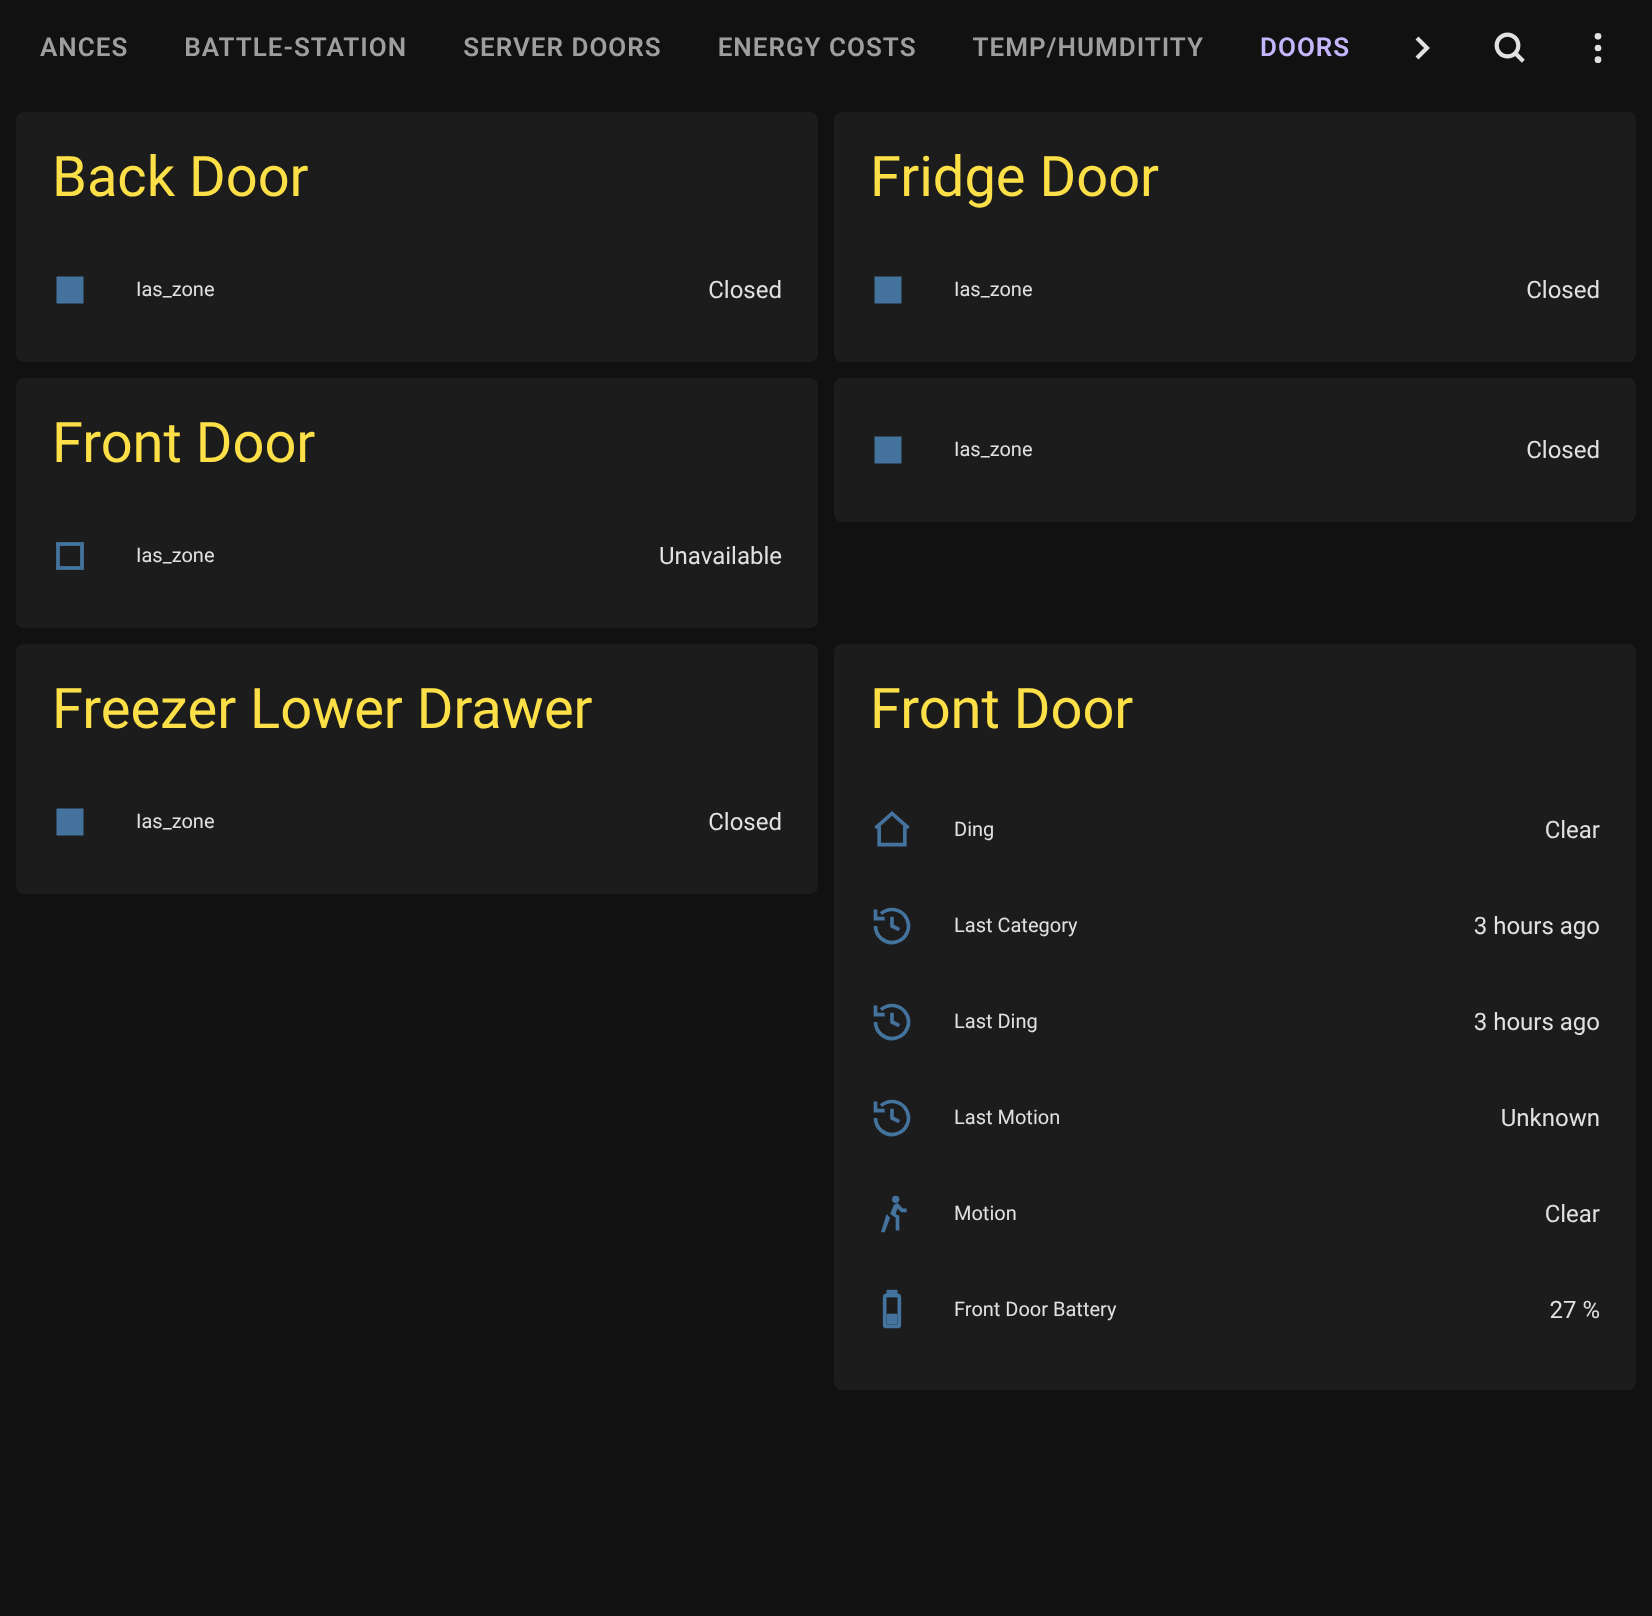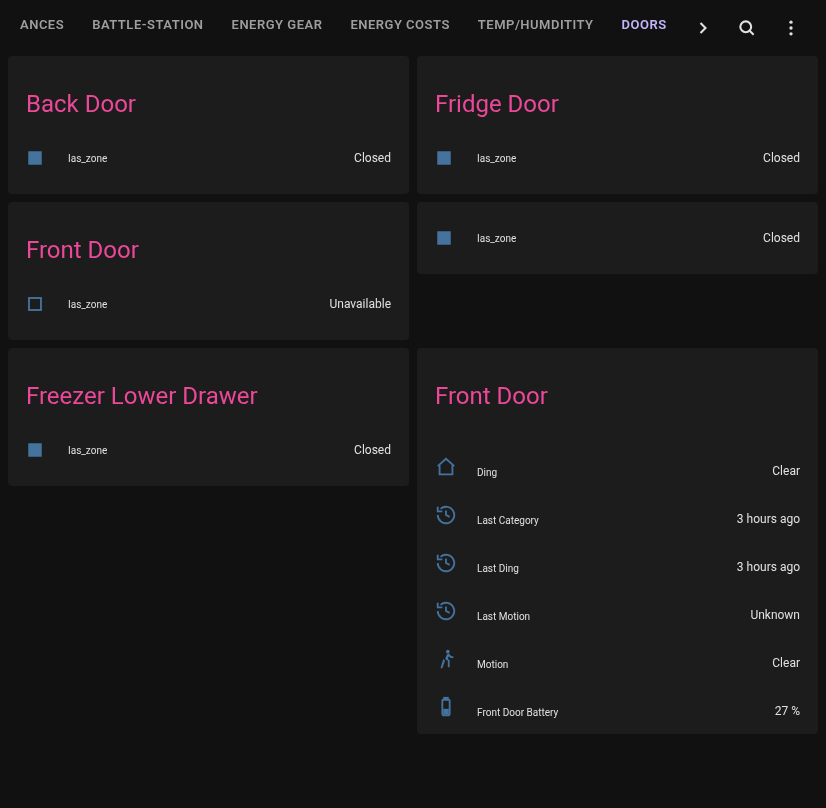--- a/index.html
+++ b/index.html
@@ -6,21 +6,21 @@
   body {
     background: #111111;
     color: #e1e1e1;
     font-family: -apple-system, BlinkMacSystemFont, "Segoe UI", Roboto, sans-serif;
     width: 826px;
     height: 808px;
     overflow: hidden;
   }
   .tabbar {
     display: flex;
-    align-items: flex-end;
+    align-items: center;
     height: 48px;
     padding: 0 8px;
     gap: 4px;
   }
   .tab {
     color: #9e9e9e;
     font-size: 13px;
     font-weight: 600;
     letter-spacing: 0.5px;
     padding: 0 12px;
@@ -55,25 +55,24 @@
     grid-template-columns: 1fr 1fr;
     gap: 8px;
     align-items: start;
   }
   .card {
     background: #1c1c1c;
     border-radius: 4px;
     padding: 16px 18px;
   }
   .card-title {
-    font-size: 24px;
+    font-size: 28px;
     font-weight: 400;
-    color: #ec4899;
+    color: #fde047;
     margin-bottom: 20px;
-    margin-top: 18px;
   }
   .row {
     display: flex;
     align-items: center;
     height: 40px;
   }
   .row-icon {
     width: 42px;
     display: flex;
     align-items: center;
@@ -82,30 +81,30 @@
   }
   .row-label {
     flex: 1;
     font-size: 10px;
     color: #e1e1e1;
   }
   .row-value {
     font-size: 12px;
     color: #e1e1e1;
   }
-  .big .row { height: 48px; align-items: flex-end; }
+  .big .row { height: 48px; }
   svg { display: block; }
 </style>
 </head>
 <body>
 
 <div class="tabbar">
   <div class="tab">ANCES</div>
   <div class="tab">BATTLE-STATION</div>
-  <div class="tab">ENERGY GEAR</div>
+  <div class="tab">SERVER DOORS</div>
   <div class="tab">ENERGY COSTS</div>
   <div class="tab">TEMP/HUMDITITY</div>
   <div class="tab active">DOORS</div>
   <div class="tabbar-icons">
     <div class="iconbtn">
       <svg width="20" height="20" viewBox="0 0 24 24" fill="none" stroke="currentColor" stroke-width="2.5">
           <polyline points="9 6 15 12 9 18"></polyline>
         </svg>
     </div>
     <div class="iconbtn">

